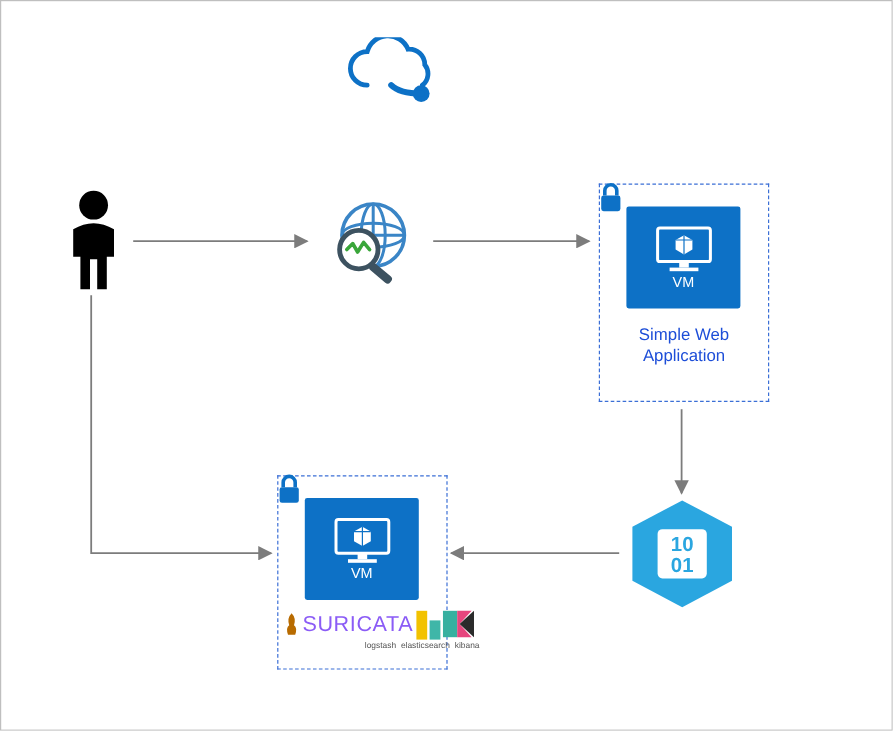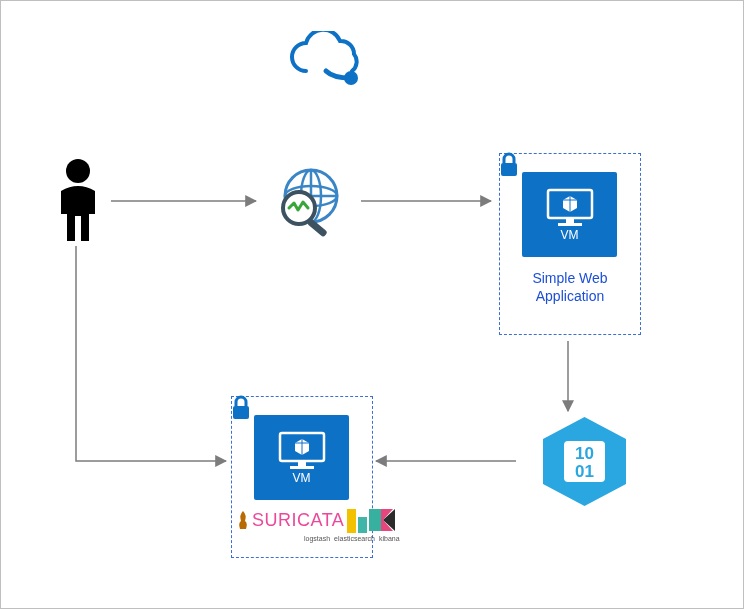--- a/index.html
+++ b/index.html
@@ -4,21 +4,21 @@
 <style>
 body{margin:0;font-family:"Segoe UI",Arial,sans-serif;background:#fff}
 .canvas{position:relative;width:744px;height:609px;box-sizing:border-box;border:1px solid #bfbfbf}
 .node{position:absolute}
 .vm-group{border:1.5px dashed #3b6fd6;background:#fff}
 .lock{position:absolute;top:-2px;left:-2px}
 .vm-box{position:absolute;background:#0d71c6;border-radius:2px;display:flex;flex-direction:column;align-items:center;justify-content:center}
 .vm-label{color:#fff;font-size:12px;margin-top:0;text-align:center}
 .caption{position:absolute;color:#1d4ed8;font-size:14px;text-align:center;line-height:1.3}
 .logo-row{position:absolute;display:flex;align-items:center}
-.suricata{color:#ec4899;font-family:Impact,Arial;font-size:18px;letter-spacing:.5px;display:flex;align-items:center;gap:1px}
+.suricata{color:#8b5cf6;font-family:Impact,Arial;font-size:18px;letter-spacing:.5px;display:flex;align-items:center;gap:1px}
 .lek{display:flex;align-items:flex-end;margin-left:3px}
 .lek-bar{width:9px;margin-right:2px}
 .lek-sub{position:absolute;font-size:7px;color:#555;display:flex;gap:4px}
 svg{display:block}
 </style>
 </head>
 <body>
 
 <div class="canvas">
 
@@ -85,21 +85,21 @@
         <path d="M24,8 L17,12 L17,20 L24,24 L31,20 L31,12 Z" fill="#fff"></path>
         <path d="M24,8 L24,24 M17,12 L31,12" stroke="#0d71c6" stroke-width="1"></path>
       </svg>
       <div class="vm-label">VM</div>
     </div>
     <div class="caption" style="left:0;right:0;top:115px">
       <span>Simple Web<br>Application</span>
     </div>
   </div>
 
-  <div class="node" style="left:536px;top:413px">
+  <div class="node" style="left:520px;top:413px">
     <svg width="95" height="95" viewBox="0 0 95 95">
       <polygon points="47.5,3 89,25 89,70 47.5,92 6,70 6,25" fill="#2aa6e0"></polygon>
       <rect x="27" y="27" width="41" height="41" rx="4" fill="#fff"></rect>
       <text x="47.5" y="45" text-anchor="middle" font-size="17" font-weight="600" fill="#2aa6e0">10</text>
       <text x="47.5" y="63" text-anchor="middle" font-size="17" font-weight="600" fill="#2aa6e0">01</text>
     </svg>
   </div>
 
   <div class="node vm-group" style="left:230px;top:395px;width:140px;height:160px">
     <div class="lock">

